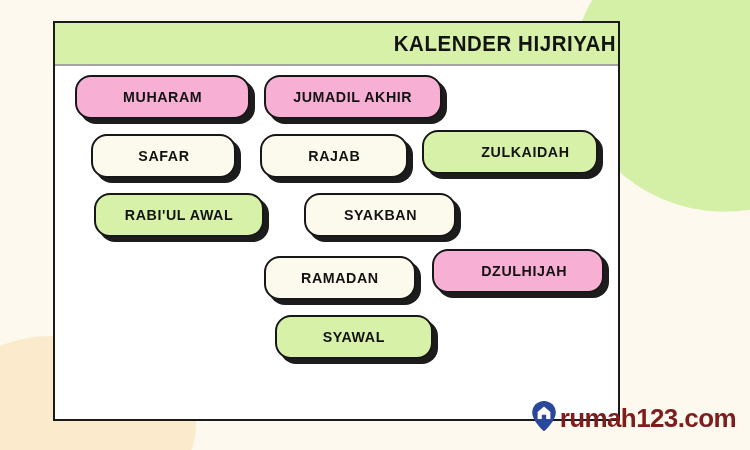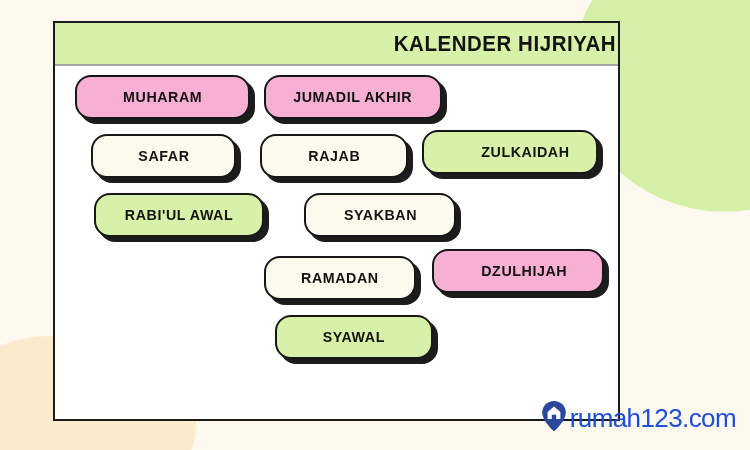--- a/index.html
+++ b/index.html
@@ -112,22 +112,22 @@
     right: 14px;
     bottom: 14px;
     display: flex;
     align-items: center;
     gap: 3px;
     z-index: 5;
   }
   .logo-pin { display: block; }
   .logo-text {
     font-size: 26px;
-    font-weight: normal;
-    color: #1d4ed8;
+    font-weight: bold;
+    color: #7f1d1d;
     letter-spacing: -.6px;
     font-family: "Liberation Sans", sans-serif;
   }
 </style>
 </head>
 <body>
 
 <div class="bg-layer">
   <div class="blob-green"></div>
   <div class="blob-peach"></div>

